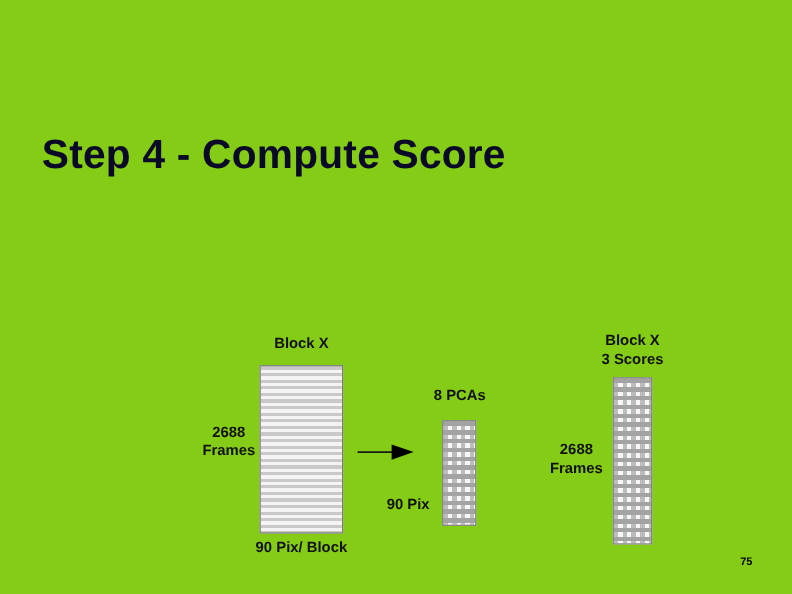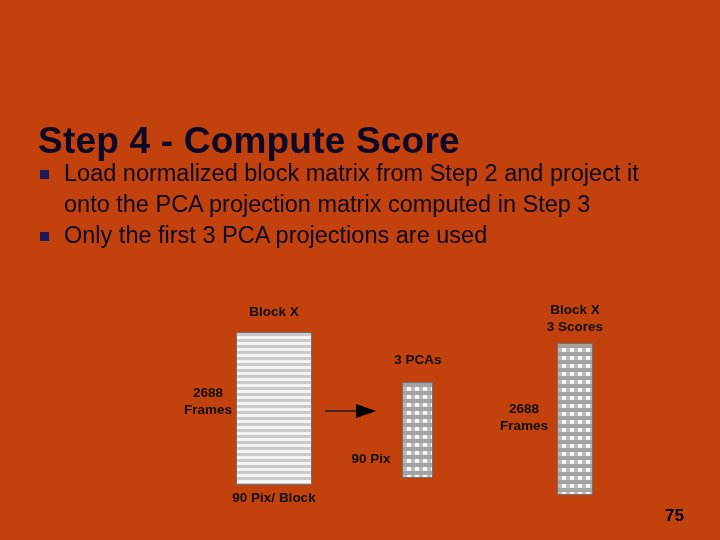--- a/index.html
+++ b/index.html
@@ -7,21 +7,21 @@
     padding: 0;
     background: #ffffff;
   }
   body {
     font-family: "Liberation Sans", sans-serif;
   }
   #slide {
     position: relative;
     width: 720px;
     height: 540px;
-    background: #c2410c;
+    background: #84cc16;
     overflow: hidden;
   }
 
   
   #slide-title {
     position: absolute;
     left: 38px;
     top: 93px;
     width: 640px;
     font-size: 37px;
@@ -104,63 +104,50 @@
   
   #flow-arrow {
     position: absolute;
   }
 
   
   #page-number {
     position: absolute;
     right: 36px;
     top: 506px;
-    font-size: 17px;
+    font-size: 10px;
     font-weight: bold;
     color: #000000;
   }
 </style>
 </head>
 <body>
 
 <div id="slide">
 
   <h1 id="slide-title">Step 4 - Compute Score</h1>
 
-  <div id="bullet-list">
-
-    <div class="bullet-row">
-      <span class="bullet-marker"></span>
-      <span class="bullet-text">Load normalized block matrix from Step 2 and project it onto the PCA projection matrix computed in Step 3</span>
-    </div>
-
-    <div class="bullet-row">
-      <span class="bullet-marker"></span>
-      <span class="bullet-text">Only the first 3 PCA projections are used</span>
-    </div>
-
-  </div>
 
   <div id="diagram">
 
     <div class="dlabel" style="left:216px; top:303px; width:116px;">Block X</div>
 
     <div class="matrix" id="block-x-matrix" style="left:236px; top:332px; width:76px; height:153px;"></div>
 
     <div class="dlabel" style="left:181px; top:384px; width:54px;">2688
 Frames</div>
 
     <div class="dlabel" style="left:214px; top:489px; width:120px;">90 Pix/ Block</div>
 
     <svg id="flow-arrow" style="left:322px; top:400px;" width="60" height="22">
       <line x1="3" y1="11" x2="38" y2="11" stroke="#1a1a1a" stroke-width="1.6"></line>
       <polygon points="34,4 54,11 34,18" fill="#000000"></polygon>
     </svg>
 
-    <div class="dlabel" style="left:381px; top:351px; width:74px;">3 PCAs</div>
+    <div class="dlabel" style="left:381px; top:351px; width:74px;">8 PCAs</div>
 
     <div class="matrix checker" style="left:402px; top:382px; width:31px; height:96px;"></div>
 
     <div class="dlabel" style="left:343px; top:450px; width:56px;">90 Pix</div>
 
     <div class="dlabel" style="left:527px; top:301px; width:96px;">Block X
 3 Scores</div>
 
     <div class="matrix checker" style="left:557px; top:343px; width:36px; height:152px;"></div>
 

